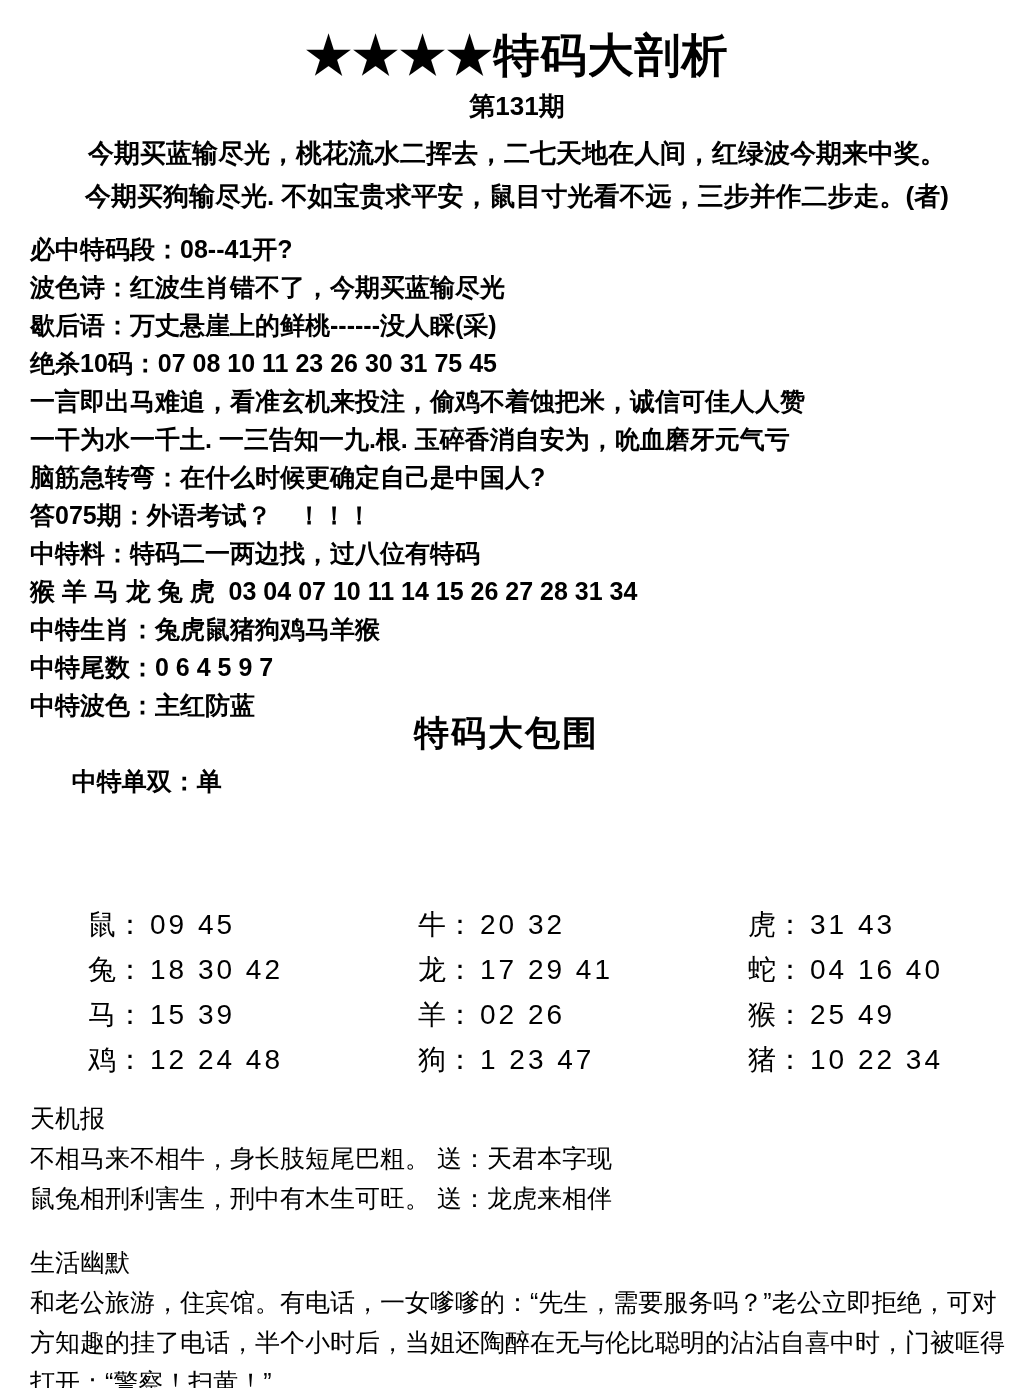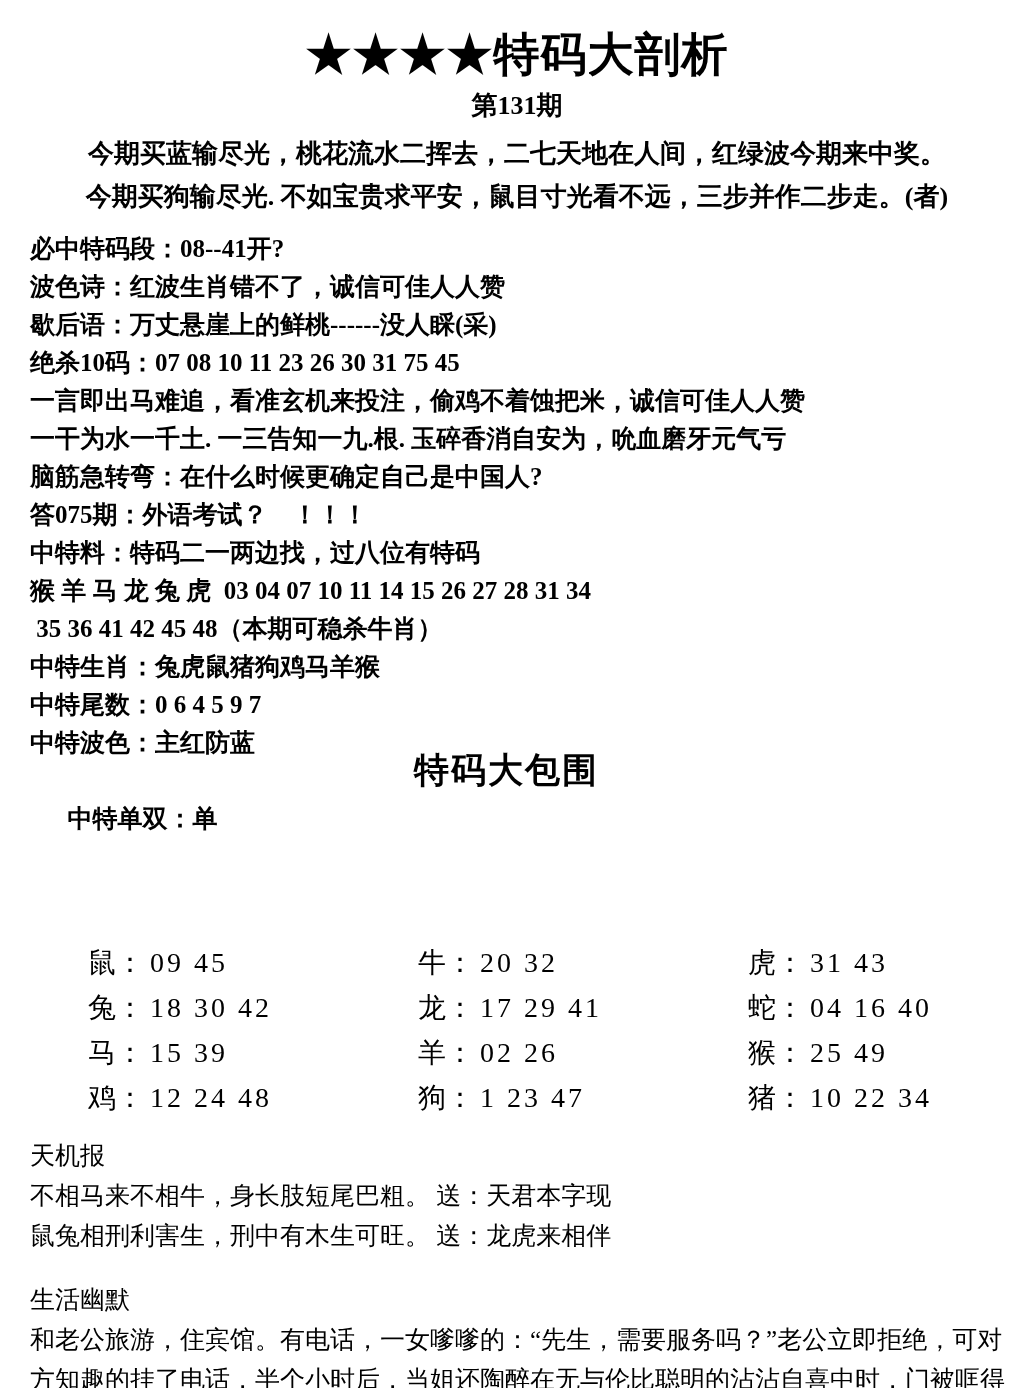--- a/index.html
+++ b/index.html
@@ -12,21 +12,20 @@
     height: 1388px;
     color: #000000;
     font-family: "Liberation Sans", sans-serif;
   }
   .page {
     position: relative;
     width: 1034px;
     height: 1388px;
     overflow: hidden;
     background: #ffffff;
-    font-family: Liberation Serif, serif;
   }
   .title {
     margin-top: 26px;
     text-align: center;
     font-size: 46px;
     font-weight: 700;
     letter-spacing: 1px;
     line-height: 58px;
     white-space: pre;
   }
@@ -100,30 +99,29 @@
   <div class="title">★★★★特码大剖析</div>
   <div class="issue">第131期</div>
 
   <div class="intro">
     <div class="line">今期买蓝输尽光，桃花流水二挥去，二七天地在人间，红绿波今期来中奖。</div>
     <div class="line">今期买狗输尽光. 不如宝贵求平安，鼠目寸光看不远，三步并作二步走。(者)</div>
   </div>
 
   <div class="body-lines">
     <div class="line">必中特码段：08--41开?</div>
-    <div class="line">波色诗：红波生肖错不了，诚信可佳人人赞</div>
+    <div class="line">波色诗：红波生肖错不了，今期买蓝输尽光</div>
     <div class="line">歇后语：万丈悬崖上的鲜桃------没人睬(采)</div>
     <div class="line">绝杀10码：07 08 10 11 23 26 30 31 75 45</div>
     <div class="line">一言即出马难追，看准玄机来投注，偷鸡不着蚀把米，诚信可佳人人赞</div>
     <div class="line">一干为水一千土. 一三告知一九.根. 玉碎香消自安为，吮血磨牙元气亏</div>
     <div class="line">脑筋急转弯：在什么时候更确定自己是中国人?</div>
     <div class="line">答075期：外语考试？　！！！</div>
     <div class="line">中特料：特码二一两边找，过八位有特码</div>
     <div class="line">猴 羊 马 龙 兔 虎  03 04 07 10 11 14 15 26 27 28 31 34</div>
-    <div class="line"> 35 36 41 42 45 48（本期可稳杀牛肖）</div>
     <div class="line">中特生肖：兔虎鼠猪狗鸡马羊猴</div>
     <div class="line">中特尾数：0 6 4 5 9 7</div>
     <div class="line">中特波色：主红防蓝</div>
     <div class="line danshuang-row">
       <span>中特单双：单</span>
       <span class="encirclement-heading">特码大包围</span>
     </div>
   </div>
 
   <div class="zodiac-table">

